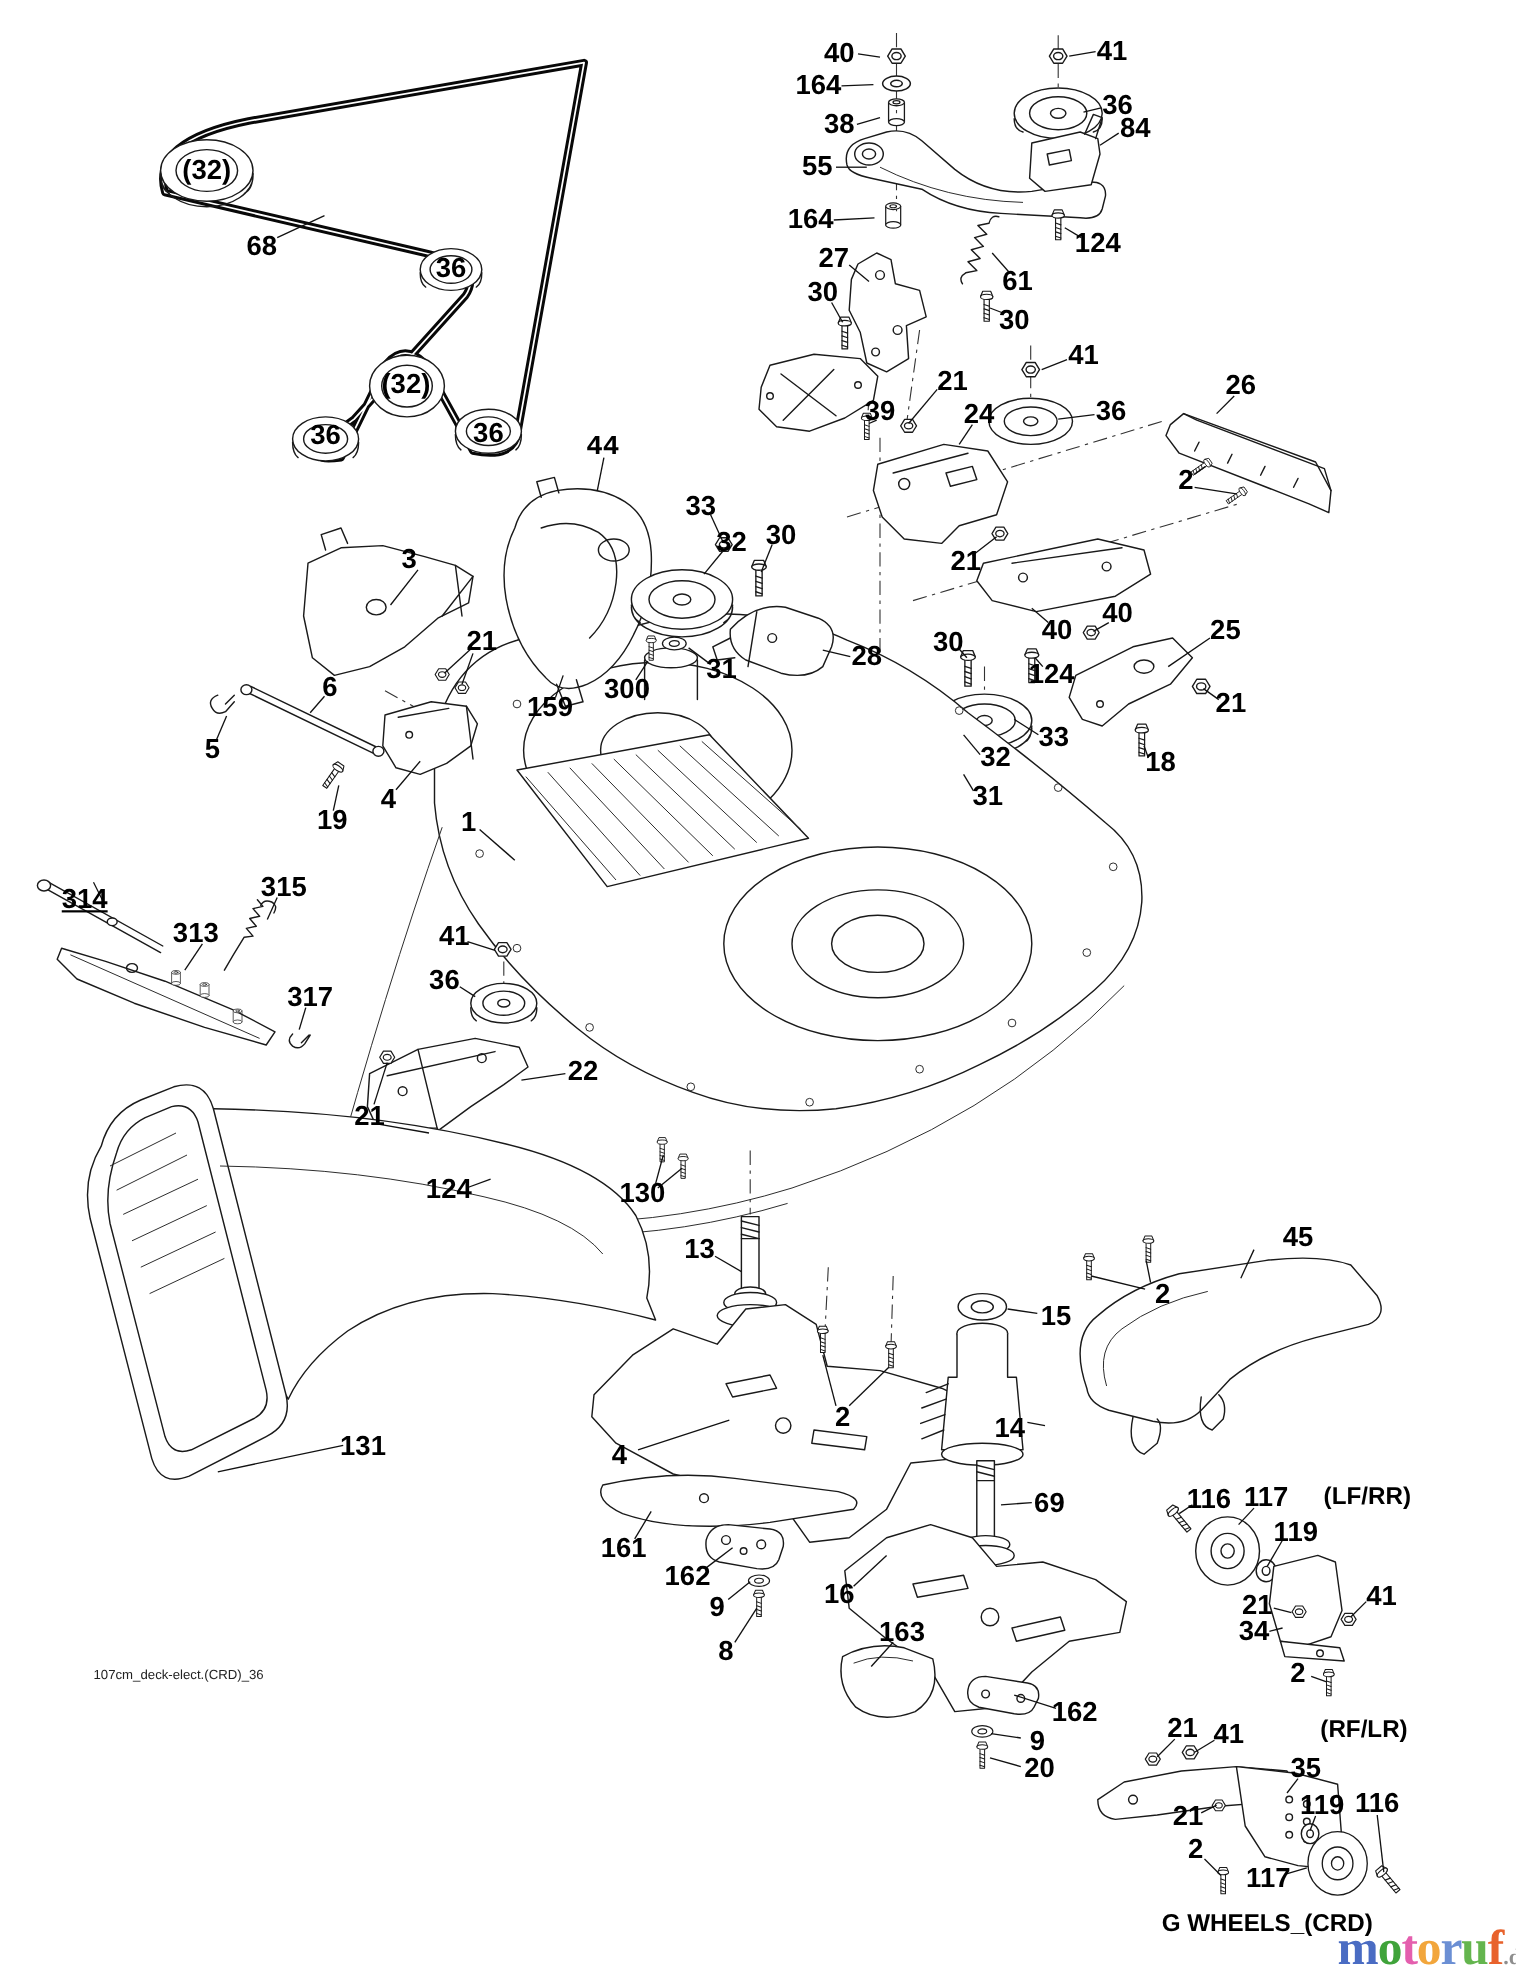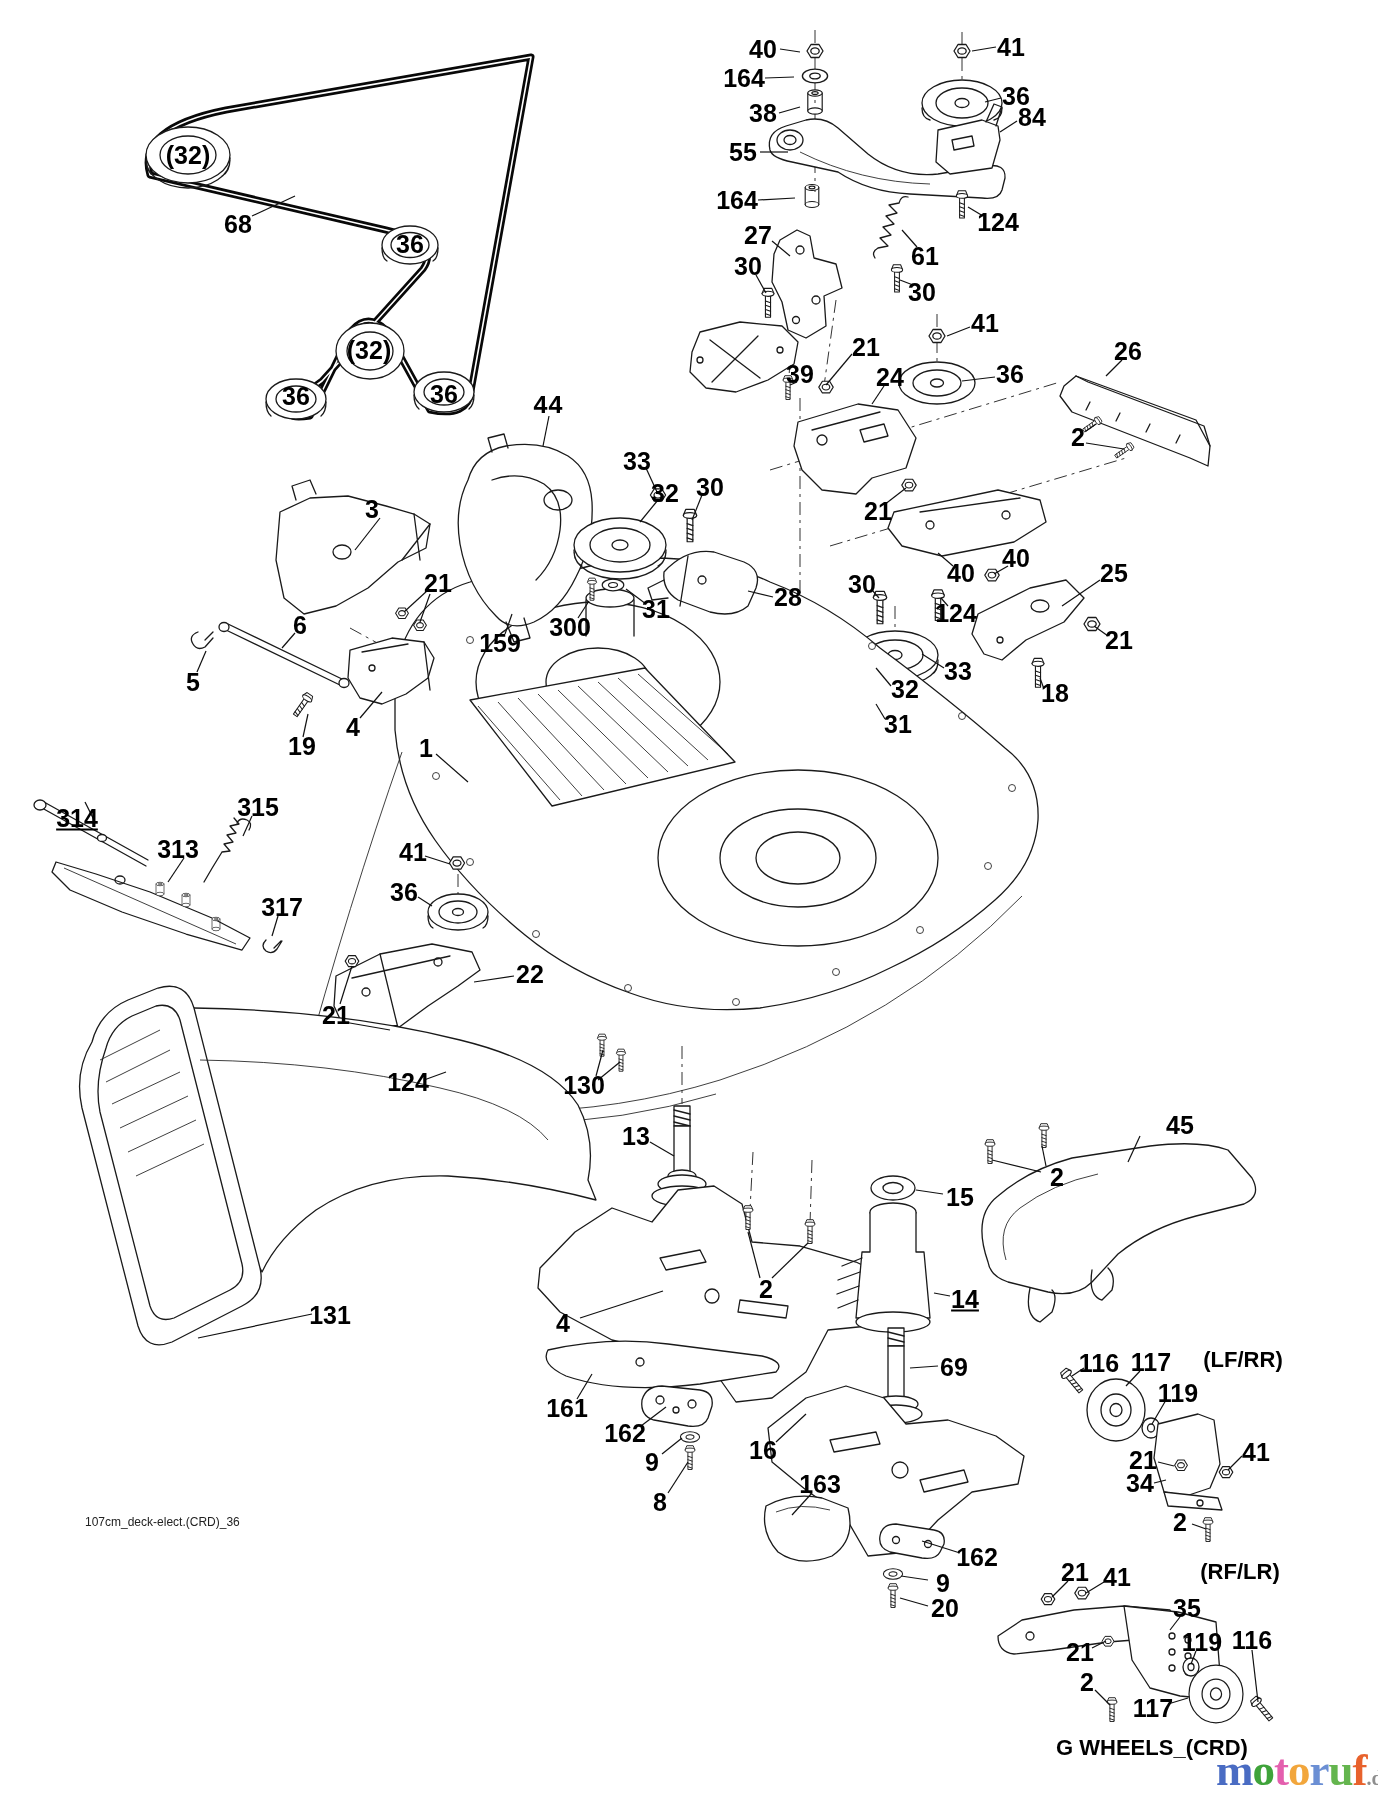--- a/index.html
+++ b/index.html
@@ -592,21 +592,21 @@
       <div class="lbl num" style="left: 625px; top: 1433px;">162</div>
       <div class="lbl num" style="left: 652px; top: 1462px;">9</div>
       <div class="lbl num" style="left: 660px; top: 1502px;">8</div>
       <div class="lbl num" style="left: 763px; top: 1450px;">16</div>
       <div class="lbl num" style="left: 820px; top: 1484px;">163</div>
       <div class="lbl num" style="left: 977px; top: 1557px;">162</div>
       <div class="lbl num" style="left: 943px; top: 1583px;">9</div>
       <div class="lbl num" style="left: 945px; top: 1608px;">20</div>
       <div class="lbl num" style="left: 954px; top: 1367px;">69</div>
       <div class="lbl num" style="left: 960px; top: 1197px;">15</div>
-      <div class="lbl num" style="left: 965px; top: 1299px; text-decoration: underline;">14</div>
+      <div class="lbl num" style="left: 918px; top: 1299px;">14</div>
       <div class="lbl num" style="left: 1057px; top: 1177px;">2</div>
       <div class="lbl num" style="left: 1144px; top: 1125px; margin-left: 36px;">45</div>
       <div class="lbl num" style="left: 1099px; top: 1363px;">116</div>
       <div class="lbl num" style="left: 1151px; top: 1362px;">117</div>
       <div class="lbl section" style="left: 1243px; top: 1360px;">(LF/RR)</div>
       <div class="lbl num" style="left: 1178px; top: 1393px;">119</div>
       <div class="lbl num" style="left: 1143px; top: 1460px;">21</div>
       <div class="lbl num" style="left: 1140px; top: 1483px;">34</div>
       <div class="lbl num" style="left: 1256px; top: 1452px;">41</div>
       <div class="lbl num" style="left: 1180px; top: 1522px;">2</div>

